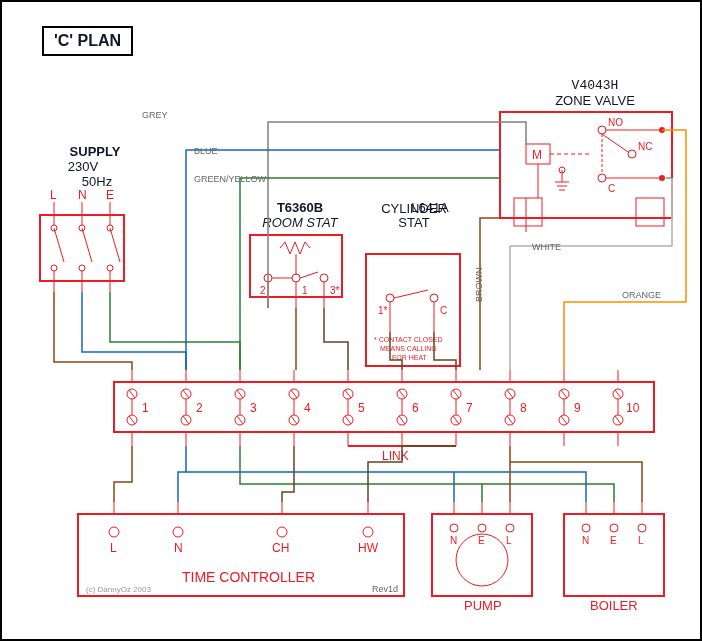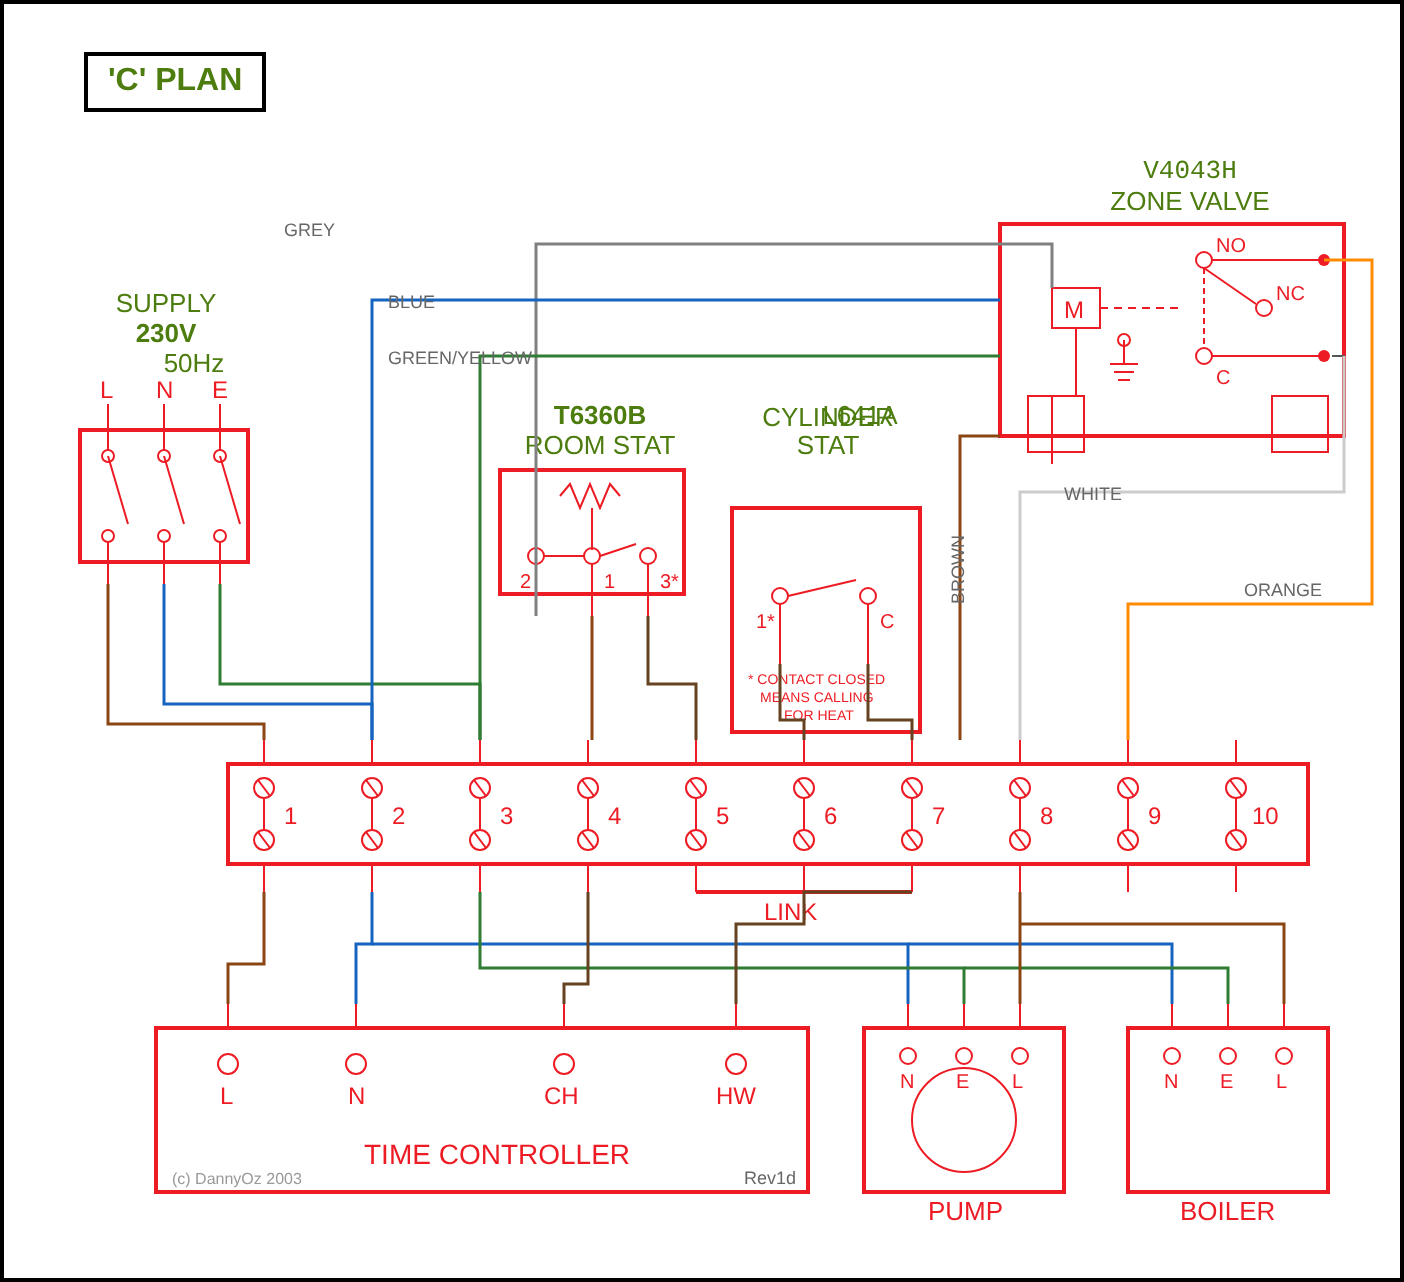--- a/index.html
+++ b/index.html
@@ -1,36 +1,36 @@
 <!DOCTYPE html>
 <html><head>
 <meta charset="utf-8">
 <style>
   html, body { margin:0; padding:0; }
   body { width:702px; height:641px; font-family: Arial, Helvetica, sans-serif; background:#fff; }
   .frame { position:relative; box-sizing:border-box; width:702px; height:641px; border:2px solid #000; }
-  .label { position:absolute; font-size:13px; color:#4d7c0f; text-align:center; white-space:pre; }
+  .label { position:absolute; font-size:13px; color:#0f172a; text-align:center; white-space:pre; }
   .red-text { fill:#ED1C24; font-size:10px; font-family:Arial; }
   .red-text-big { fill:#ED1C24; font-size:12px; font-family:Arial; }
   .wire-label { font-size:9px; fill:#666; }
   svg { position:absolute; top:0; left:0; }
 </style>
 </head>
 <body>
 
 <div class="frame">
 
   <div class="label" style="left:40px; top:24px; border:2px solid #000; padding:4px 10px; font-size:16px; font-weight:bold;">'C' PLAN</div>
 
-  <div class="label" style="left:46px; top:142px; width:70px;">SUPPLY</div>
-  <div class="label" style="left:46px; top:157px; width:70px;font-weight:bold;">230V</div>
+  <div class="label" style="left:58px; top:142px; width:70px;font-weight:bold;">SUPPLY</div>
+  <div class="label" style="left:46px; top:157px; width:70px;">230V</div>
   <div class="label" style="left:60px; top:172px; width:70px;">50Hz</div>
 
   <div class="label" style="left:238px; top:198px; width:120px;font-weight:bold;">T6360B</div>
-  <div class="label" style="left:238px; top:213px; width:120px;">ROOM STAT</div>
+  <div class="label" style="left:238px; top:213px; width:120px;font-style:italic;">ROOM STAT</div>
 
   <div class="label" style="left:378px; top:198px; width:100px;">L641A</div>
   <div class="label" style="left:362px; top:200px; width:100px; line-height:14px;">CYLINDER
 STAT</div>
 
   <div class="label" style="left:538px; top:76px; width:110px;font-family:Liberation Mono, monospace;">V4043H</div>
   <div class="label" style="left:538px; top:91px; width:110px;text-align:center;">ZONE VALVE</div>
 
   <svg width="702" height="641">
 

